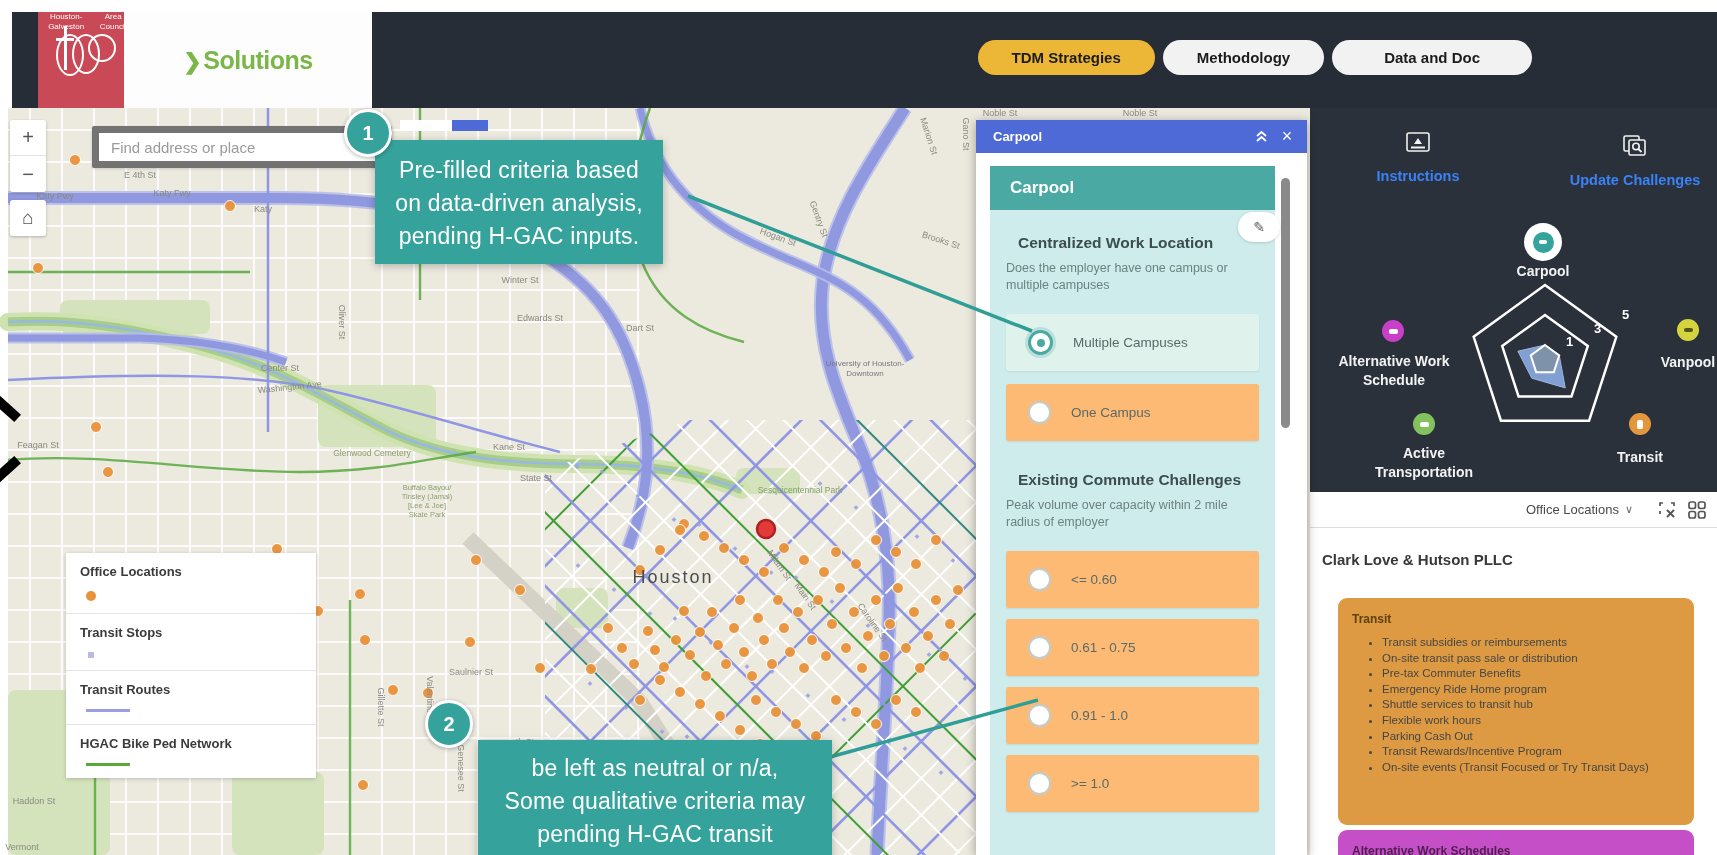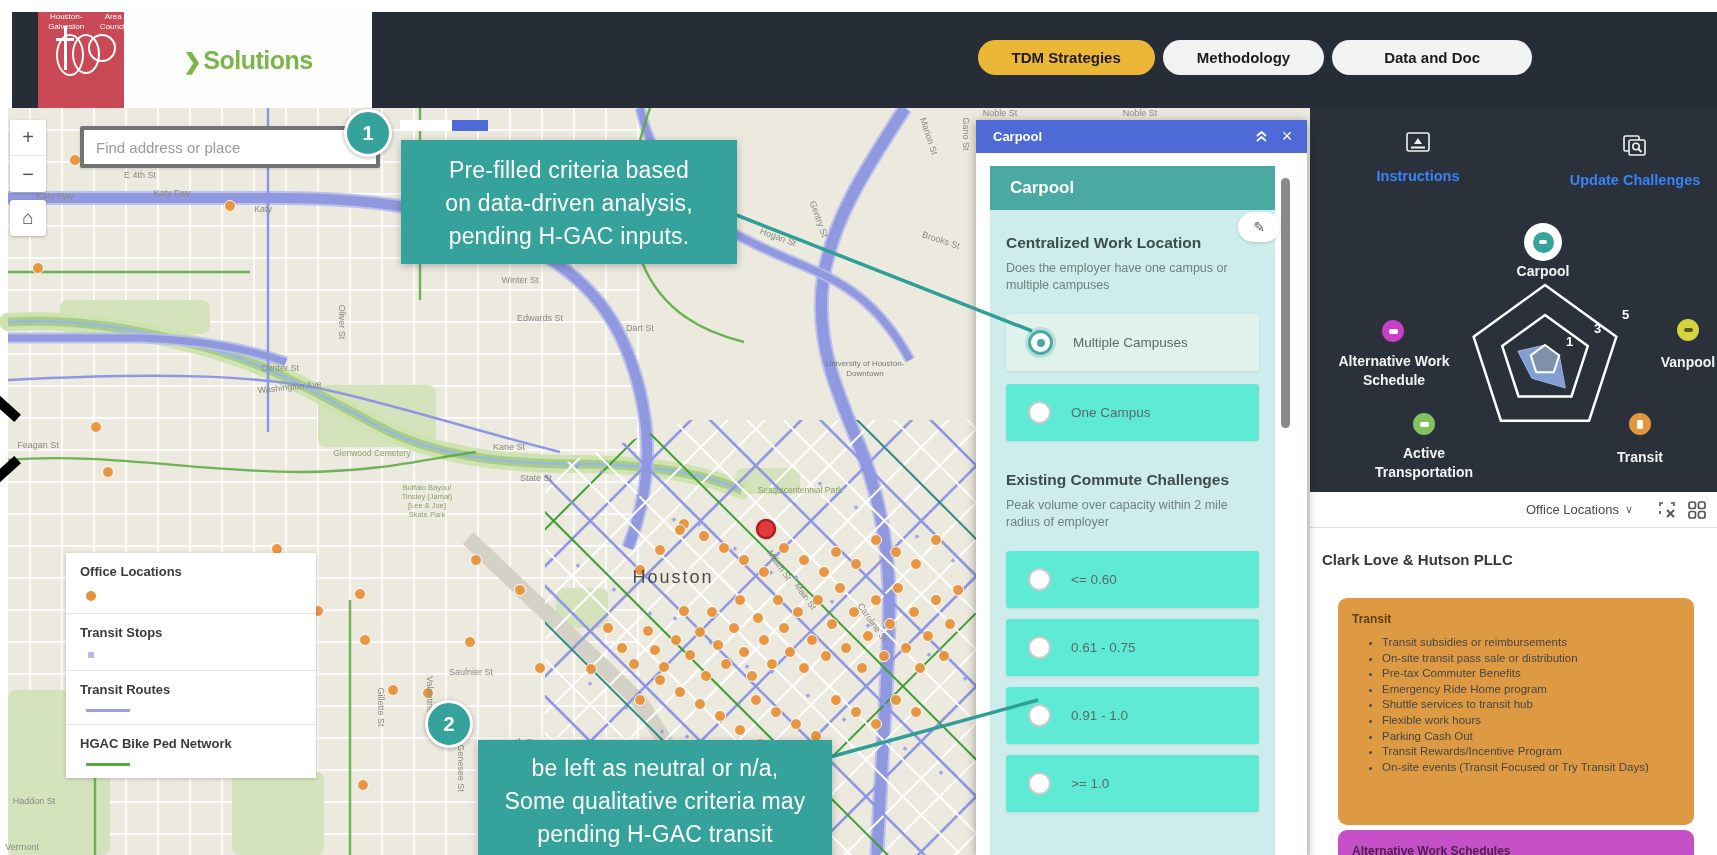--- a/index.html
+++ b/index.html
@@ -22,21 +22,21 @@
   .brand .dark{color:#22384f;}
   .brand .green{color:#7ab648;}
   .nav{position:absolute;right:185px;top:28px;display:flex;gap:8px;}
   .navbtn{height:35px;border:none;border-radius:18px;font-family:inherit;font-size:15px;font-weight:bold;
           color:#1c1c1c;background:#f2f2f2;padding:0 34px;cursor:pointer;}
   .navbtn.active{background:#ecb637;}
   .navbtn.b3{margin-left:0;padding:0 52px;}
   
   .map{position:absolute;left:8px;top:108px;width:1302px;height:747px;background:#ece9df;}
   .map svg{position:absolute;left:-8px;top:-108px;}
-  .searchbox{position:absolute;left:80px;top:126px;width:300px;height:42px;background:#fff;border:4px solid #737373;
+  .searchbox{position:absolute;left:92px;top:126px;width:300px;height:42px;background:#fff;border:7px solid #737373;
              border-radius:2px;font-family:inherit;font-size:15px;color:#444;padding:0 12px;box-sizing:border-box;
              box-shadow:0 1px 3px rgba(0,0,0,.15);z-index:30;}
   .searchbox::placeholder{color:#9a9a9a;}
   .zoomctl{position:absolute;left:10px;top:120px;width:36px;background:#fff;border-radius:3px;z-index:30;
            box-shadow:0 1px 3px rgba(0,0,0,.25);overflow:hidden;}
   .zoomctl button{display:block;width:36px;height:36px;border:none;background:#fff;font-size:20px;color:#555;
                   font-family:inherit;cursor:pointer;}
   .zoomctl button:first-child{border-bottom:1px solid #e3e3e3;}
   .homebtn{position:absolute;left:10px;top:200px;width:36px;height:36px;border:none;background:#fff;border-radius:3px;
            font-size:19px;color:#555;z-index:30;box-shadow:0 1px 3px rgba(0,0,0,.25);cursor:pointer;font-family:inherit;}
@@ -49,42 +49,42 @@
   .lrow{padding:11px 14px 12px;border-bottom:1px solid #e4e4e4;}
   .lrow:last-child{border-bottom:none;}
   .lrow .lab{font-size:13px;font-weight:bold;color:#3b3b3b;margin-bottom:12px;}
   .sw-dot{width:10px;height:10px;border-radius:50%;margin-left:6px;}
   .sw-sq{width:6px;height:6px;margin-left:8px;}
   .sw-line{width:44px;height:3px;margin-left:6px;}
   
   .callout{position:absolute;background:#35a39b;color:#fff;z-index:70;text-align:center;
            box-shadow:0 2px 8px rgba(0,0,0,.25);}
   .callout .ln{display:block;font-size:23px;line-height:33px;font-weight:500;letter-spacing:.2px;}
-  .c1{left:401px;top:140px;width:336px;height:110px;padding-top:14px;}
+  .c1{left:375px;top:140px;width:288px;height:110px;padding-top:14px;}
   .c2{left:478px;top:740px;width:354px;height:115px;padding-top:12px;}
   .cnum{position:absolute;width:42px;height:42px;border-radius:50%;background:#35a39b;border:3px solid #fff;
         color:#fff;font-size:20px;font-weight:bold;display:flex;align-items:center;justify-content:center;
         z-index:72;box-shadow:0 1px 4px rgba(0,0,0,.3);}
   .n1{left:344px;top:109px;}
   .n2{left:425px;top:700px;}
   .connectors{position:absolute;left:0;top:0;z-index:60;pointer-events:none;}
   
   .panel{position:absolute;left:976px;top:120px;width:331px;height:735px;background:#fff;z-index:40;
          box-shadow:0 2px 10px rgba(0,0,0,.35);}
   .pbar{position:absolute;left:0;top:0;right:0;height:33px;background:#4d6ad6;color:#fff;display:flex;align-items:center;}
   .pbar .ttl{font-size:13px;font-weight:bold;margin-left:17px;}
   .pbar .icons{margin-left:auto;display:flex;align-items:center;gap:10px;margin-right:12px;}
   .pbar .ic{width:16px;height:16px;color:#fff;cursor:pointer;display:flex;align-items:center;justify-content:center;font-size:15px;}
   .pbody{position:absolute;left:14px;top:46px;width:285px;bottom:0;background:#cdeceb;overflow:hidden;}
   .phead{height:44px;background:#4ba9a3;color:#fff;display:flex;align-items:center;font-size:17px;font-weight:bold;
          padding-left:20px;}
   .pcontent{padding:0 16px;}
-  .sect-t{font-size:15.5px;font-weight:bold;color:#3d4d4d;margin:24px 0 8px;}
+  .sect-t{font-size:15.5px;font-weight:bold;color:#3d4d4d;margin:24px 12px 8px;}
   .sect-d{font-size:12.5px;color:#6d8280;line-height:17px;margin-bottom:20px;width:230px;}
-  .opt{height:57px;background:#5eead4;border-radius:3px;margin-bottom:13px;display:flex;align-items:center;
+  .opt{height:57px;background:#fdba74;border-radius:3px;margin-bottom:13px;display:flex;align-items:center;
        padding-left:22px;cursor:pointer;box-shadow:0 1px 2px rgba(0,0,0,.08);}
   .opt .radio{width:19px;height:19px;border-radius:50%;border:2px solid #c2cccb;background:#fff;margin-right:20px;flex:none;}
   .opt.sel{background:#e0f2ec;}
   .opt.sel .radio{border:3px solid #4ba9a3;box-shadow:0 0 0 3px rgba(75,169,163,.25);display:flex;align-items:center;justify-content:center;}
   .opt.sel .radio::after{content:"";width:8px;height:8px;border-radius:50%;background:#4ba9a3;}
   .opt .olab{font-size:13.5px;color:#5a6a68;}
   .grp2 .opt{margin-bottom:11px;}
   .pencil{position:absolute;left:262px;top:92px;width:42px;height:30px;background:#fff;border:none;border-radius:15px;
           color:#555;font-size:14px;cursor:pointer;box-shadow:0 1px 3px rgba(0,0,0,.15);z-index:5;font-family:inherit;}
   .pscroll{position:absolute;left:305px;top:58px;width:9px;height:250px;background:#8a8a8a;border-radius:5px;cursor:grab;}

